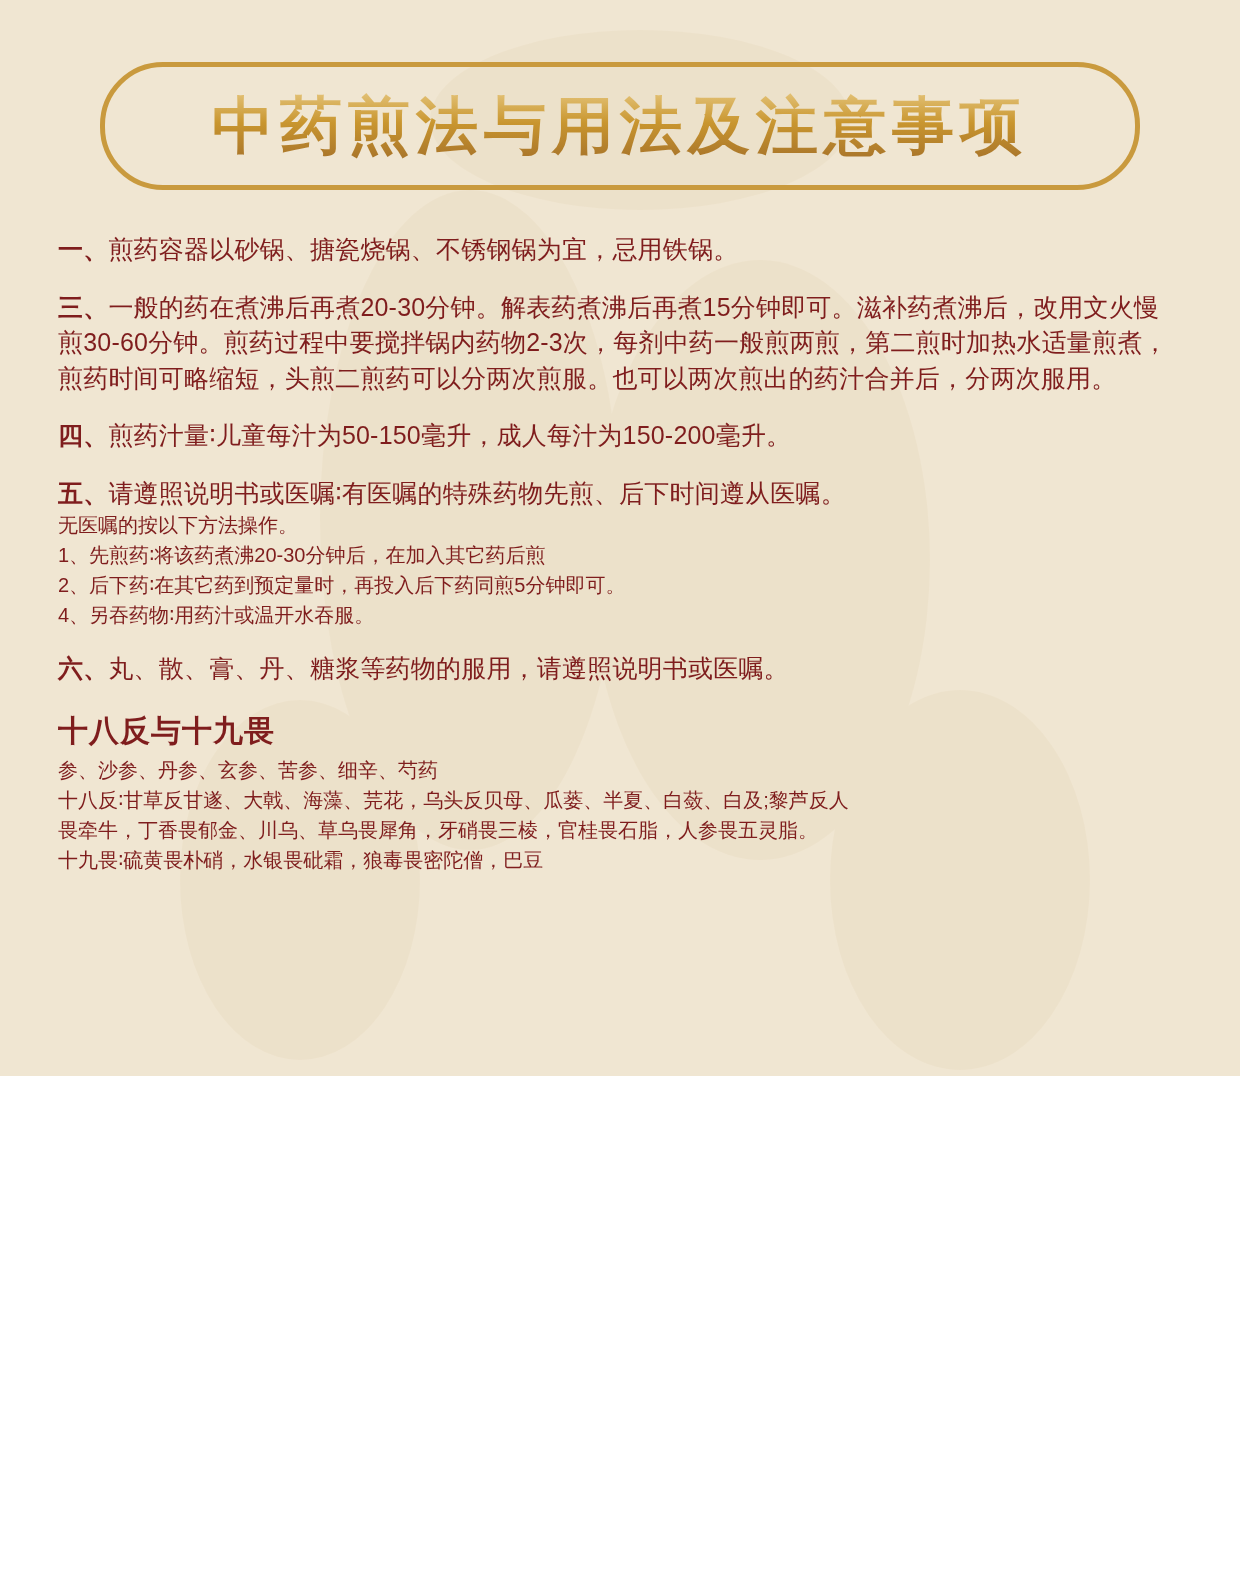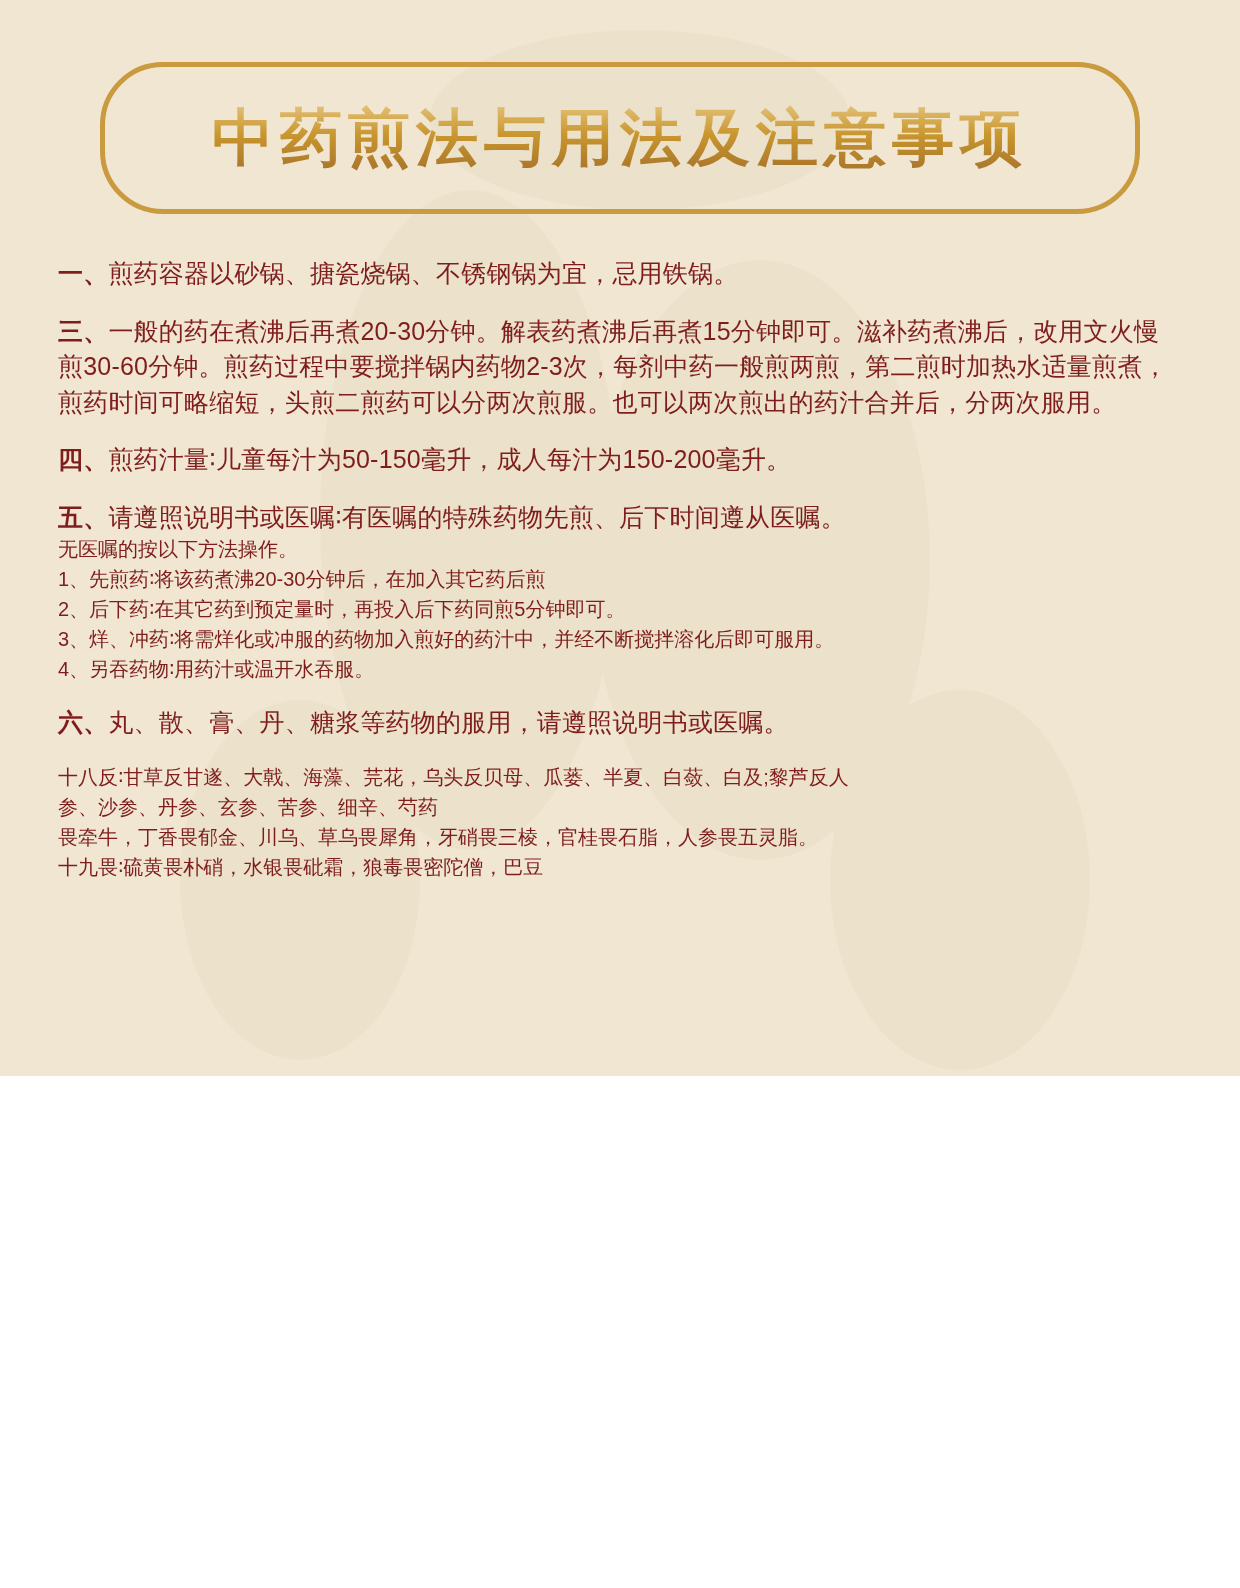--- a/index.html
+++ b/index.html
@@ -30,21 +30,21 @@
     opacity: 0.35;
   }
   .title-wrap {
     position: relative;
     padding-top: 62px;
     display: flex;
     justify-content: center;
   }
   .title-plaque {
     width: 1040px;
-    height: 152px;
+    height: 128px;
     border: 5px solid #c99a3e;
     border-radius: 63px;
     box-sizing: border-box;
     display: flex;
     align-items: center;
     justify-content: center;
     background: transparent;
     text-align: right;
   }
   .title-text {
@@ -135,29 +135,29 @@
     <p class="para">
       <span class="lead">四、</span><span>煎药汁量∶儿童每汁为50-150毫升，成人每汁为150-200毫升。</span>
     </p>
 
     <p class="para nomargin">
       <span class="lead">五、</span><span>请遵照说明书或医嘱∶有医嘱的特殊药物先煎、后下时间遵从医嘱。</span>
     </p>
     <p class="sub-line">无医嘱的按以下方法操作。</p>
     <p class="sub-line">1、先煎药∶将该药煮沸20-30分钟后，在加入其它药后煎</p>
     <p class="sub-line">2、后下药∶在其它药到预定量时，再投入后下药同煎5分钟即可。</p>
-    <p class="sub-line">3、烊、冲药∶将需烊化或冲服的药物加入煎好的药汁中，并经不断搅拌溶化后即可服用。</p>
     <p class="sub-line">4、另吞药物∶用药汁或温开水吞服。</p>
 
     <p class="para" style="margin-top:22px;">
       <span class="lead">六、</span><span>丸、散、膏、丹、糖浆等药物的服用，请遵照说明书或医嘱。</span>
     </p>
 
+    <h2 class="section-heading">十八反与十九畏</h2>
+    <p class="sub-line">参、沙参、丹参、玄参、苦参、细辛、芍药</p>
     <p class="sub-line">十八反∶甘草反甘遂、大戟、海藻、芫花，乌头反贝母、瓜蒌、半夏、白蔹、白及;黎芦反人</p>
-    <p class="sub-line">参、沙参、丹参、玄参、苦参、细辛、芍药</p>
     <p class="sub-line">畏牵牛，丁香畏郁金、川乌、草乌畏犀角，牙硝畏三棱，官桂畏石脂，人参畏五灵脂。</p>
     <p class="sub-line">十九畏∶硫黄畏朴硝，水银畏砒霜，狼毒畏密陀僧，巴豆</p>
 
     <div class="spacer-bottom"></div>
   </div>
 </div>
 
 <div class="page-blank"></div>
 
 </body></html>

